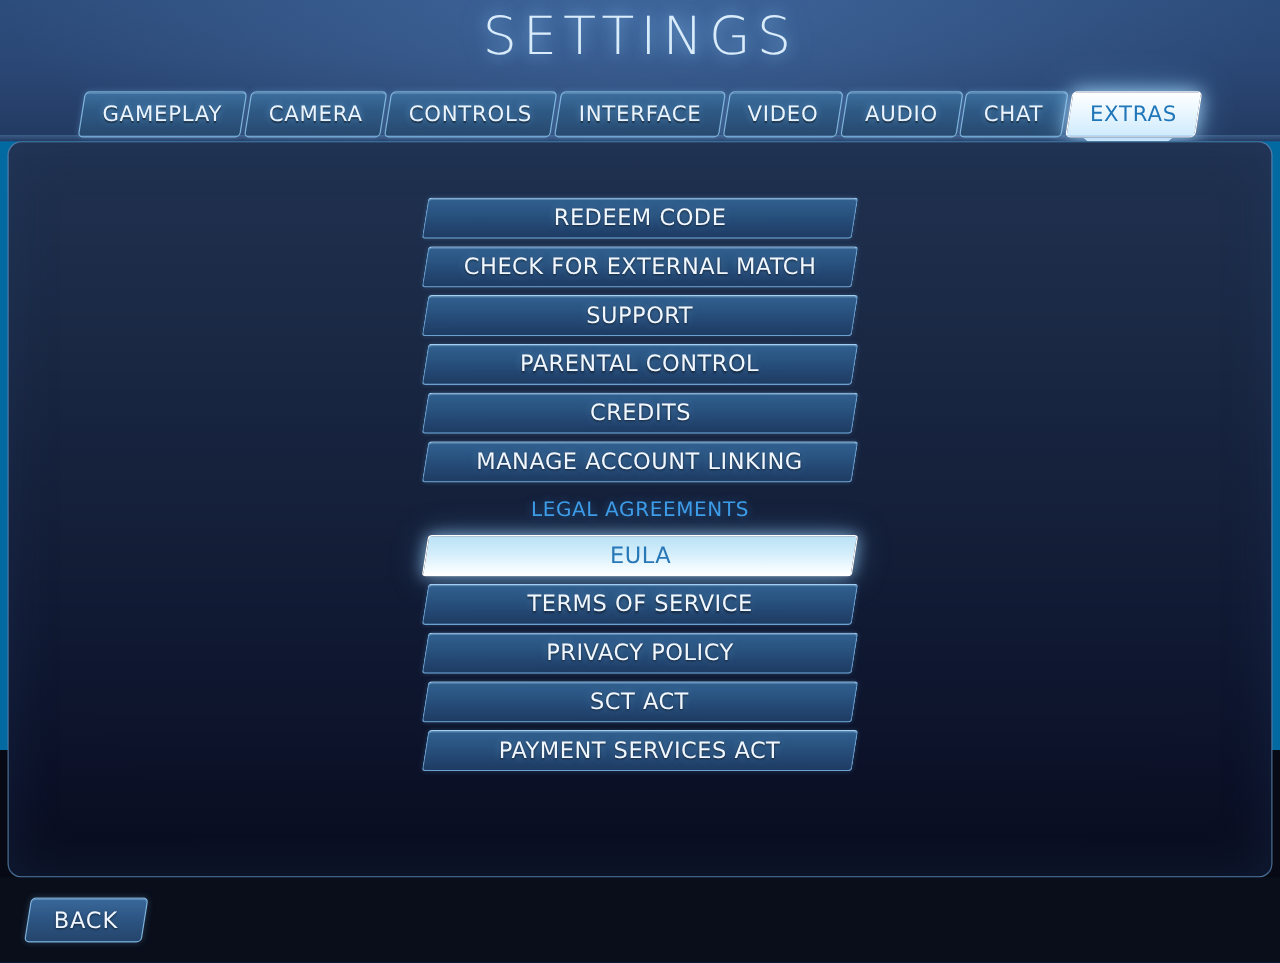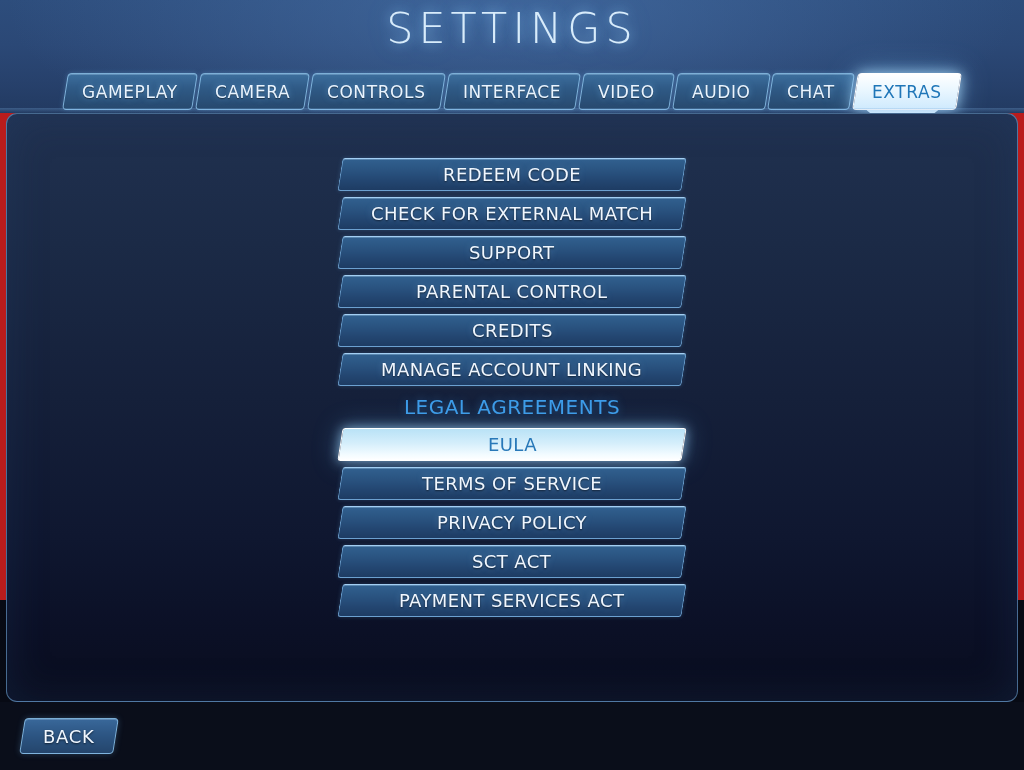--- a/index.html
+++ b/index.html
@@ -7,21 +7,21 @@
   html, body {
     width:1024px; height:770px;
     background:#070a14;
     font-family:"Liberation Sans", sans-serif;
     overflow:hidden;
   }
 
   #app {
     position:relative;
     width:1024px; height:600px;
-    background:#b91c1c;
+    background:#0369a1;
   }
 
   
   .header {
     position:absolute; left:0; top:0;
     width:1024px; height:113px;
     background:
       radial-gradient(ellipse 700px 220px at 512px 10px, rgba(78,122,180,.55) 0%, rgba(50,86,140,0) 72%),
       linear-gradient(180deg,#2d4d7c 0%, #2b4876 40%, #27416c 72%, #223a61 100%);
     overflow:hidden;
@@ -149,21 +149,21 @@
     box-shadow:0 0 12px rgba(165,220,255,.70), 0 0 26px rgba(110,185,250,.35);
   }
   .mbtn.selected .mlabel {
     color:#2878b8;
     text-shadow:none;
   }
 
   .section-head {
     height:30px;
     display:flex; align-items:center; justify-content:center;
-    font-size:20px;
+    font-size:16px;
     letter-spacing:.5px;
     color:#3d9ce8;
     text-shadow:0 0 8px rgba(60,155,235,.45);
     font-family:"DejaVu Sans", sans-serif;
     white-space:nowrap;
   }
 
   
   .footer {
     position:absolute; left:0; top:702px;

